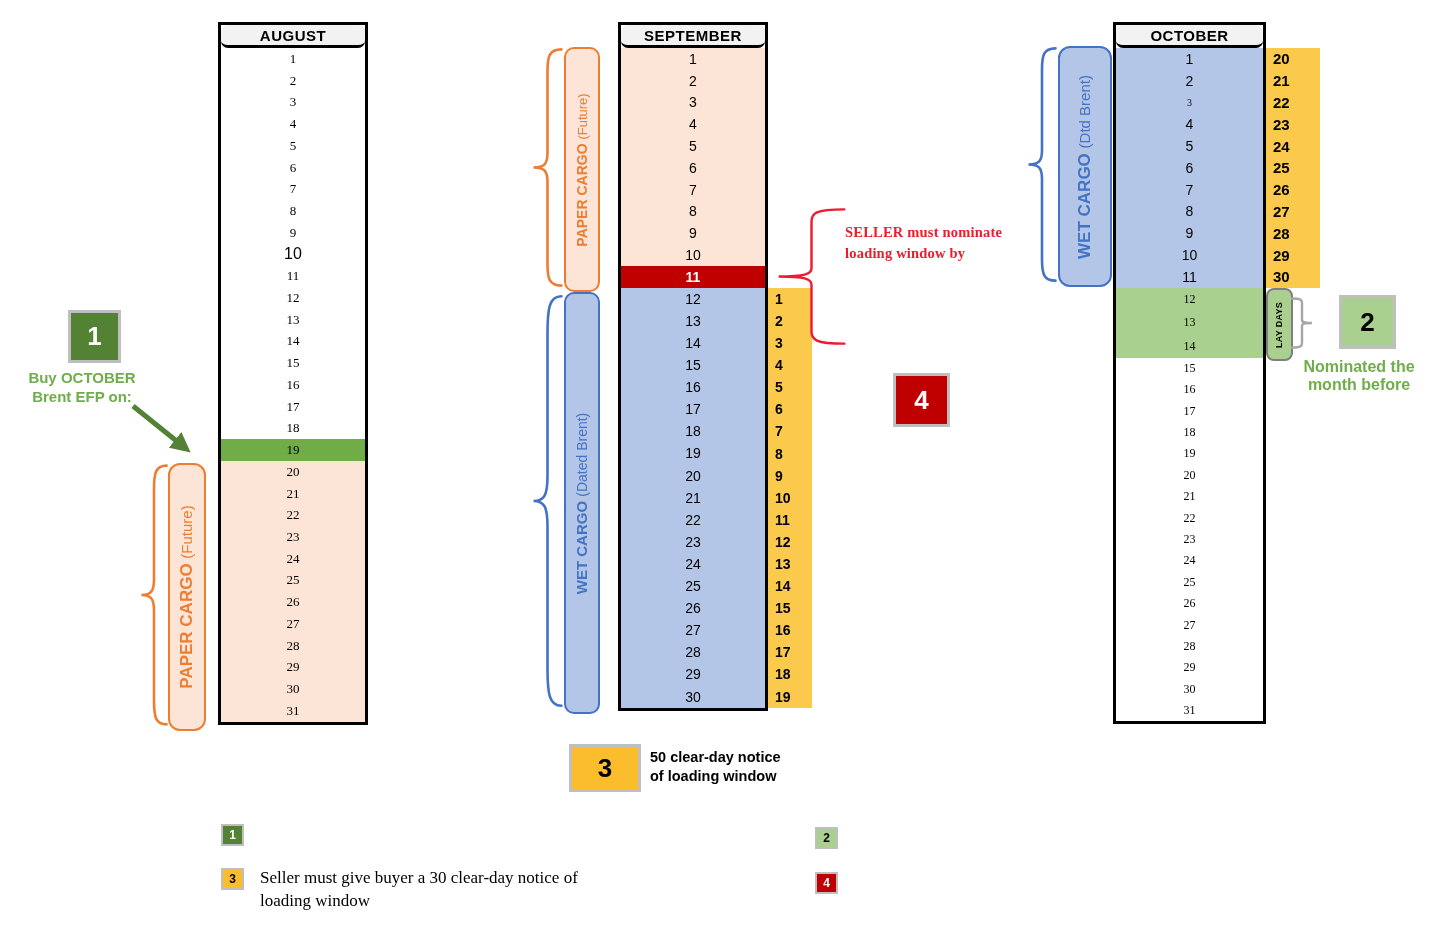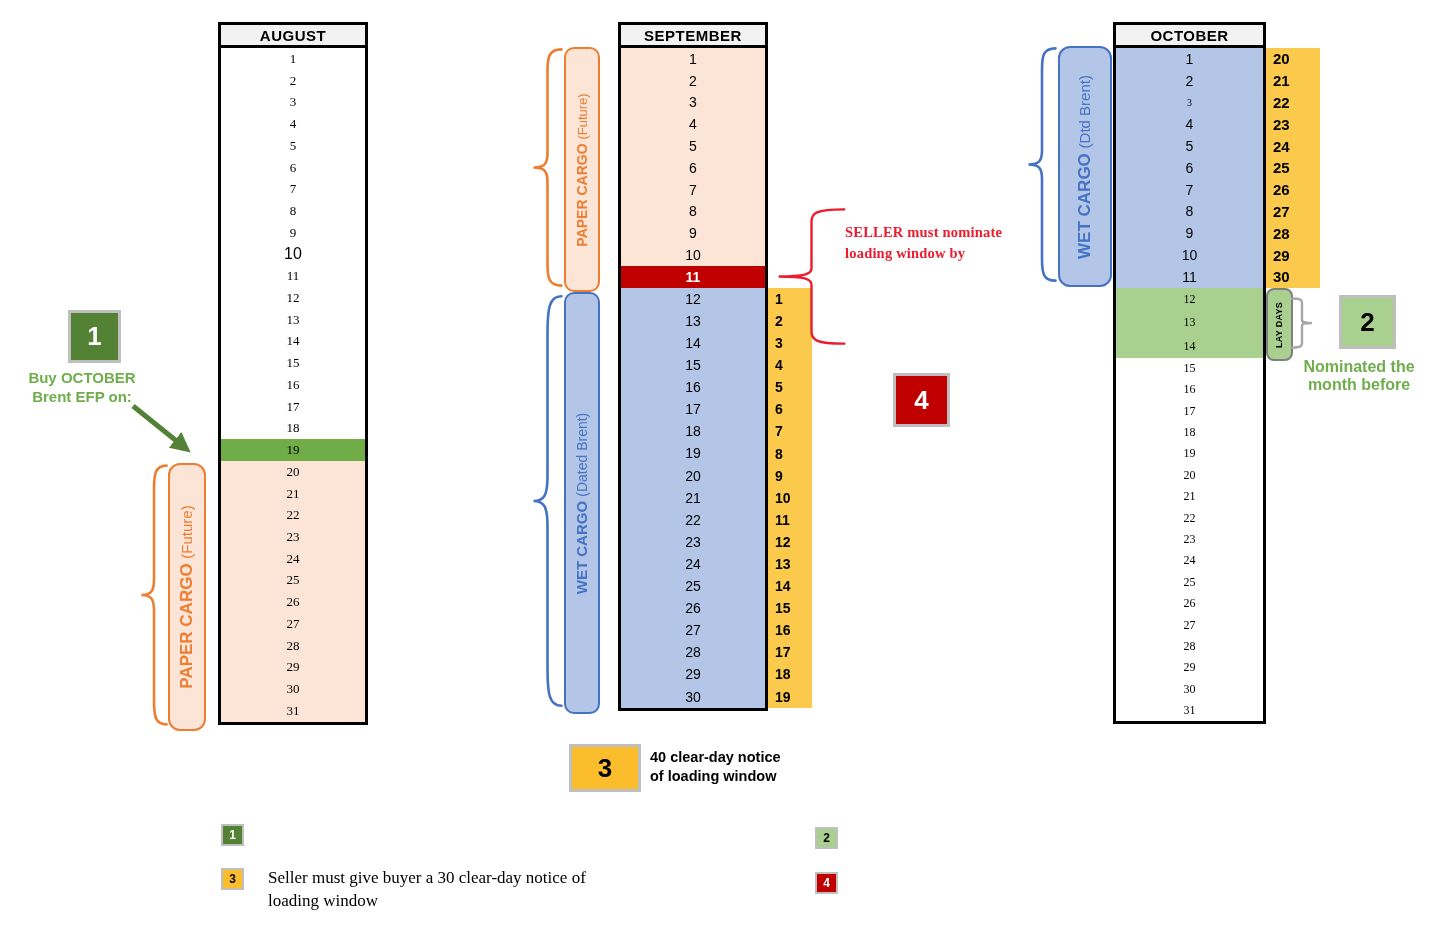--- a/index.html
+++ b/index.html
@@ -6,21 +6,21 @@
   .canvas{position:relative;width:1446px;height:938px;background:#fff;overflow:hidden;
           font-family:"Liberation Sans",sans-serif;}
   
   .month{position:absolute;top:22px;}
   .month[data-month="0"]{left:218px;width:150px;}
   .month[data-month="1"]{left:618px;width:150px;}
   .month[data-month="2"]{left:1113px;width:153px;}
   .mtable{border:3px solid #000;background:#fff;}
   .mhead{height:20px;background:var(--header_bg);border-bottom:3px solid #000;
          display:flex;align-items:center;justify-content:center;
-         font-weight:bold;font-size:15px;letter-spacing:.5px;color:#000;}
+         font-weight:bold;font-size:15px;letter-spacing:.5px;color:#000;border-radius:7px;}
   .drow{display:flex;align-items:center;justify-content:center;color:#000;}
   .drow.paper{background:var(--peach);}
   .drow.wet{background:var(--blue_fill);}
   .drow.efp{background:var(--green);}
   .drow.laydays{background:var(--green_light);}
   .drow.deadline{background:var(--red_dark);color:#fff;font-weight:bold;}
   .f-serif{font-family:"Liberation Serif",serif;font-size:13px;}
   .f-sans{font-family:"Liberation Sans",sans-serif;font-size:14px;}
   .f-lg{font-size:16px;}
   .f-sm{font-size:12px;}
@@ -443,42 +443,42 @@
       <span>3</span>
     </div>
   <div class="badge red" style="left:893px;top:373px;width:51px;height:48px;">
       <span>4</span>
     </div>
 
   <div class="note note-buy">Buy OCTOBER
 Brent EFP on:</div>
   <div class="note note-red note-seller">SELLER must nominate
 loading window by</div>
-  <div class="note note-notice">40 clear-day notice
+  <div class="note note-notice">50 clear-day notice
 of loading window</div>
   <div class="note note-nominated">Nominated the
 month before</div>
 
   <svg style="position:absolute;left:126px;top:398px;width:85px;height:75px;overflow:visible;">
     <defs>
       <marker id="ah" markerWidth="4" markerHeight="4" refX="1" refY="2" orient="auto">
         <path d="M0,0 L4,2 L0,4 Z" fill="var(--green_arrow)"></path>
       </marker>
     </defs>
     <line x1="7" y1="8" x2="53" y2="45" stroke="var(--green_arrow)" stroke-width="5" marker-end="url(#ah)"></line>
   </svg>
 
   <div class="legend-badge" style="left:221px;top:824px;background:var(--green_dark);color:#fff;">
       <span>1</span>
     </div>
 
   <div class="legend-badge" style="left:221px;top:868px;background:var(--yellow_badge);color:#000;">
       <span>3</span>
     </div>
-  <div class="legend-text" style="left:268px;top:866px;">Seller must give buyer a 30 clear-day notice of
+  <div class="legend-text" style="left:260px;top:866px;">Seller must give buyer a 30 clear-day notice of
 loading window</div>
 
   <div class="legend-badge" style="left:815px;top:827px;background:var(--green_light);color:#000;">
       <span>2</span>
     </div>
 
   <div class="legend-badge" style="left:815px;top:872px;background:var(--red_dark);color:#fff;">
       <span>4</span>
     </div>
 </div>

